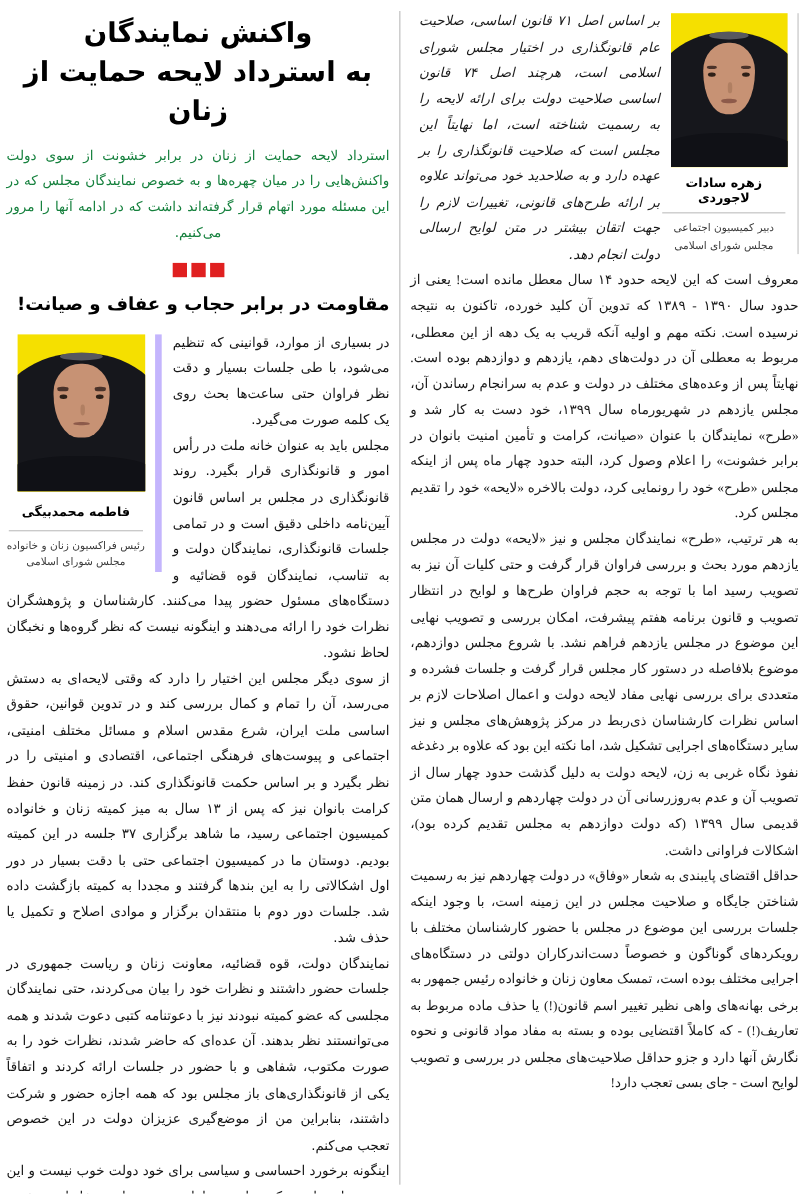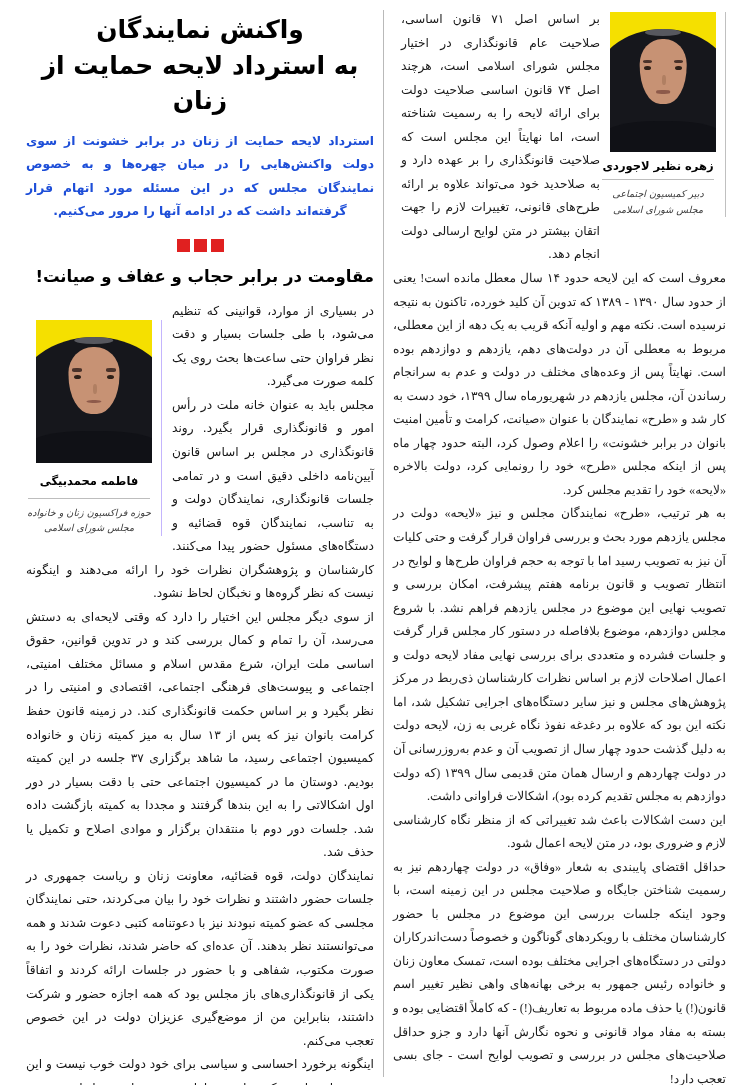--- a/index.html
+++ b/index.html
@@ -15,21 +15,21 @@
     font-family: "DejaVu Sans", "Liberation Sans", sans-serif;
     color: #1a1a1a;
     direction: rtl;
   }
 
   .page {
     position: relative;
     width: 736px;
     height: 1085px;
     box-sizing: border-box;
-    padding: 8px 10px 6px 26px;
+    padding: 8px 10px 6px 6px;
     display: flex;
     flex-direction: row-reverse;
     gap: 0;
   }
 
   
   .col-divider {
     width: 1px;
     background: #b9b9b9;
     margin: 2px 9px 2px 9px;
@@ -54,22 +54,21 @@
     color: #000;
   }
   .headline .l2 { display: block; text-align: center; }
 
   .standfirst {
     margin-top: 11px;
     font-size: 12.3px;
     line-height: 1.92;
     text-align: justify;
     text-align-last: center;
-    color: #1d4ed8;
-    font-weight: bold;
+    color: #15803d;
   }
   .standfirst p { margin: 0; }
 
   .dingbat {
     display: flex;
     justify-content: center;
     gap: 4px;
     margin: 15px 0 13px 0;
   }
   .dingbat i {
@@ -93,22 +92,22 @@
     text-align: justify;
     color: #151515;
   }
   .body-text p { margin: 0 0 0 0; }
   .body-text p + p { margin-top: 0px; }
 
   
   .portrait-right {
     float: left;
     width: 126px;
-    margin: 20px 10px 4px 0;
-    border-right: 1px solid #c4b5fd;
+    margin: 4px 10px 4px 0;
+    border-right: 6px solid #c4b5fd;
     padding-right: 9px;
   }
   .portrait-frame {
     width: 116px;
     height: 143px;
     background: #f5e000;
     overflow: hidden;
     position: relative;
   }
   .portrait-name {
@@ -121,21 +120,20 @@
   .portrait-rule {
     height: 1px;
     background: #bdbdbd;
     margin: 6px 2px 6px 2px;
   }
   .portrait-role {
     font-size: 9.6px;
     line-height: 1.62;
     text-align: center;
     color: #3a3a3a;
-    font-style: italic;
   }
 
   
   .col-left {
     flex: 1 1 auto;
     display: flex;
     flex-direction: column;
     min-width: 0;
   }
 
@@ -145,21 +143,21 @@
     align-items: flex-start;
   }
   .left-top .narrow-text {
     flex: 1 1 auto;
     font-size: 12.2px;
     line-height: 1.93;
     text-align: justify;
     min-width: 0;
     padding-left: 8px;
   }
-  .left-top .narrow-text p { margin: 0; }
+  .left-top .narrow-text p { margin: 0; font-style: italic; }
 
   .portrait-left {
     flex: 0 0 116px;
     width: 116px;
     border-right: 1px solid #c0c0c0;
     padding-right: 9px;
     margin-top: 4px;
   }
   .portrait-left .portrait-frame {
     width: 106px;
@@ -295,21 +293,21 @@
               <div class="brow-r"></div>
             <div class="eye-l"></div>
               <div class="eye-r"></div>
             <div class="nose"></div>
             <div class="mouth"></div>
             <div class="shoulder"></div>
           </div>
         </div>
         <div class="portrait-name">فاطمه محمدبیگی</div>
         <div class="portrait-rule"></div>
-        <div class="portrait-role">حوزه فراکسیون زنان و خانواده</div>
+        <div class="portrait-role">رئیس فراکسیون زنان و خانواده</div>
         <div class="portrait-role">مجلس شورای اسلامی</div>
       </div>
 
       <p>در بسیاری از موارد، قوانینی که تنظیم می‌شود، با طی جلسات بسیار و دقت نظر فراوان حتی ساعت‌ها بحث روی یک کلمه صورت می‌گیرد.</p>
       <p>مجلس باید به عنوان خانه ملت در رأس امور و قانونگذاری قرار بگیرد. روند قانونگذاری در مجلس بر اساس قانون آیین‌نامه داخلی دقیق است و در تمامی جلسات قانونگذاری، نمایندگان دولت و به تناسب، نمایندگان قوه قضائیه و دستگاه‌های مسئول حضور پیدا می‌کنند. کارشناسان و پژوهشگران نظرات خود را ارائه می‌دهند و اینگونه نیست که نظر گروه‌ها و نخبگان لحاظ نشود.</p>
       <p>از سوی دیگر مجلس این اختیار را دارد که وقتی لایحه‌ای به دستش می‌رسد، آن را تمام و کمال بررسی کند و در تدوین قوانین، حقوق اساسی ملت ایران، شرع مقدس اسلام و مسائل مختلف امنیتی، اجتماعی و پیوست‌های فرهنگی اجتماعی، اقتصادی و امنیتی را در نظر بگیرد و بر اساس حکمت قانونگذاری کند. در زمینه قانون حفظ کرامت بانوان نیز که پس از ۱۳ سال به میز کمیته زنان و خانواده کمیسیون اجتماعی رسید، ما شاهد برگزاری ۳۷ جلسه در این کمیته بودیم. دوستان ما در کمیسیون اجتماعی حتی با دقت بسیار در دور اول اشکالاتی را به این بندها گرفتند و مجددا به کمیته بازگشت داده شد. جلسات دور دوم با منتقدان برگزار و موادی اصلاح و تکمیل یا حذف شد.</p>
       <p>نمایندگان دولت، قوه قضائیه، معاونت زنان و ریاست جمهوری در جلسات حضور داشتند و نظرات خود را بیان می‌کردند، حتی نمایندگان مجلسی که عضو کمیته نبودند نیز با دعوتنامه کتبی دعوت شدند و همه می‌توانستند نظر بدهند. آن عده‌ای که حاضر شدند، نظرات خود را به صورت مکتوب، شفاهی و با حضور در جلسات ارائه کردند و اتفاقاً یکی از قانونگذاری‌های باز مجلس بود که همه اجازه حضور و شرکت داشتند، بنابراین من از موضع‌گیری عزیزان دولت در این خصوص تعجب می‌کنم.</p>
       <p>اینگونه برخورد احساسی و سیاسی برای خود دولت خوب نیست و این دومین باری است که دولت در لوایح حوزه زنان و خانواده برخورد انفعالی و قهری می‌کند؛ نمونه اول آن جلوگیری از ابلاغ قانون عفاف و حجاب بود و اکنون نیز شاهد چنین رویکردی در مورد صیانت از بانوان و تقویت و حفظ کرامت آنان هستیم.</p>
 
     </div>
@@ -333,29 +331,28 @@
             <div class="veil-hi"></div>
             <div class="brow-l"></div>
               <div class="brow-r"></div>
             <div class="eye-l"></div>
               <div class="eye-r"></div>
             <div class="nose"></div>
             <div class="mouth"></div>
             <div class="shoulder"></div>
           </div>
         </div>
-        <div class="portrait-name">زهره نظیر لاجوردی</div>
+        <div class="portrait-name">زهره سادات لاجوردی</div>
         <div class="portrait-rule"></div>
         <div class="portrait-role">دبیر کمیسیون اجتماعی</div>
         <div class="portrait-role">مجلس شورای اسلامی</div>
       </div>
     </div>
 
     <div class="left-rest">
       <p>معروف است که این لایحه حدود ۱۴ سال معطل مانده است! یعنی از حدود سال ۱۳۹۰ - ۱۳۸۹ که تدوین آن کلید خورده، تاکنون به نتیجه نرسیده است. نکته مهم و اولیه آنکه قریب به یک دهه از این معطلی، مربوط به معطلی آن در دولت‌های دهم، یازدهم و دوازدهم بوده است. نهایتاً پس از وعده‌های مختلف در دولت و عدم به سرانجام رساندن آن، مجلس یازدهم در شهریورماه سال ۱۳۹۹، خود دست به کار شد و «طرح» نمایندگان با عنوان «صیانت، کرامت و تأمین امنیت بانوان در برابر خشونت» را اعلام وصول کرد، البته حدود چهار ماه پس از اینکه مجلس «طرح» خود را رونمایی کرد، دولت بالاخره «لایحه» خود را تقدیم مجلس کرد.</p>
       <p>به هر ترتیب، «طرح» نمایندگان مجلس و نیز «لایحه» دولت در مجلس یازدهم مورد بحث و بررسی فراوان قرار گرفت و حتی کلیات آن نیز به تصویب رسید اما با توجه به حجم فراوان طرح‌ها و لوایح در انتظار تصویب و قانون برنامه هفتم پیشرفت، امکان بررسی و تصویب نهایی این موضوع در مجلس یازدهم فراهم نشد. با شروع مجلس دوازدهم، موضوع بلافاصله در دستور کار مجلس قرار گرفت و جلسات فشرده و متعددی برای بررسی نهایی مفاد لایحه دولت و اعمال اصلاحات لازم بر اساس نظرات کارشناسان ذی‌ربط در مرکز پژوهش‌های مجلس و نیز سایر دستگاه‌های اجرایی تشکیل شد، اما نکته این بود که علاوه بر دغدغه نفوذ نگاه غربی به زن، لایحه دولت به دلیل گذشت حدود چهار سال از تصویب آن و عدم به‌روزرسانی آن در دولت چهاردهم و ارسال همان متن قدیمی سال ۱۳۹۹ (که دولت دوازدهم به مجلس تقدیم کرده بود)، اشکالات فراوانی داشت.</p>
-      <p>این دست اشکالات باعث شد تغییراتی که از منظر نگاه کارشناسی لازم و ضروری بود، در متن لایحه اعمال شود.</p>
       <p>حداقل اقتضای پایبندی به شعار «وفاق» در دولت چهاردهم نیز به رسمیت شناختن جایگاه و صلاحیت مجلس در این زمینه است، با وجود اینکه جلسات بررسی این موضوع در مجلس با حضور کارشناسان مختلف با رویکردهای گوناگون و خصوصاً دست‌اندرکاران دولتی در دستگاه‌های اجرایی مختلف بوده است، تمسک معاون زنان و خانواده رئیس جمهور به برخی بهانه‌های واهی نظیر تغییر اسم قانون(!) یا حذف ماده مربوط به تعاریف(!) - که کاملاً اقتضایی بوده و بسته به مفاد مواد قانونی و نحوه نگارش آنها دارد و جزو حداقل صلاحیت‌های مجلس در بررسی و تصویب لوایح است - جای بسی تعجب دارد!</p>
 
     </div>
   </div>
 
 </div>
 
 </body></html>

